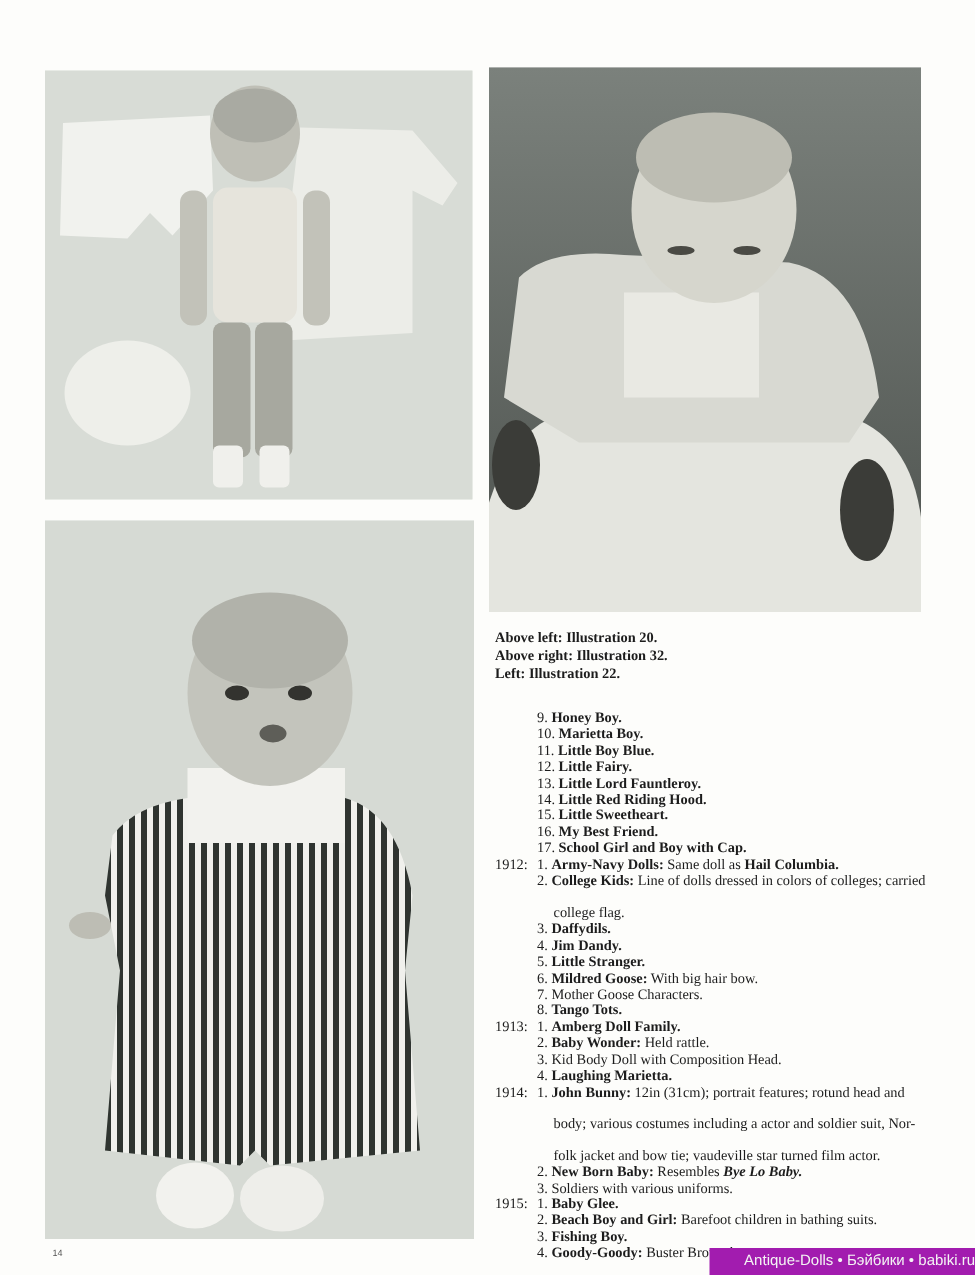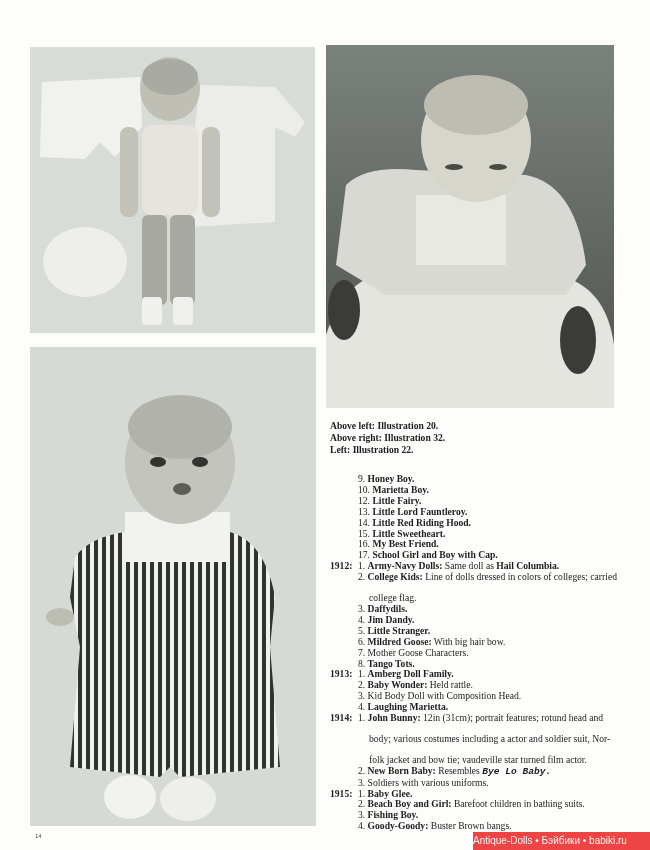--- a/index.html
+++ b/index.html
@@ -17,36 +17,36 @@
 
     .captions {
       position: absolute; left: 330px; top: 420px; width: 300px;
       font-size: 9.6px; font-weight: bold; line-height: 11.8px;
     }
     .entries {
       position: absolute; left: 330px; top: 474px; width: 305px;
       font-size: 9.6px; line-height: 10.9px;
     }
     .entry { display: flex; }
-    .entry .year { width: 28px; font-weight: bold; flex: none; }
+    .entry .year { width: 28px; font-weight: normal; flex: none; }
     .entry .body { flex: 1; }
     .entry .name { font-weight: bold; }
     .entry .desc { font-weight: normal; }
-    .entry .desc .ital { font-weight: bold; font-style: italic; font-family: Liberation Mono, monospace; }
+    .entry .desc .ital { font-weight: bold; font-style: italic; }
     .entry .cont { padding-left: 11px; margin-top: 10px; }
 
     .page-num {
       position: absolute; left: 35px; top: 833px; font-size: 6px; color: #555;
       font-family: "Liberation Sans", sans-serif;
     }
     .watermark {
       position: absolute; left: 473px; top: 832px; width: 177px; height: 18px;
-      background: #ef4444; color: #f4f4f4;
+      background: #a21caf; color: #f4f4f4;
       font-family: "Liberation Sans", sans-serif; font-size: 10px;
-      line-height: 18px; text-align: left;
+      line-height: 18px; text-align: right;
     }
   </style>
 </head>
 <body>
 
 <div class="photo" id="photo-20">
   <svg viewBox="0 0 285 286">
     <rect width="285" height="286" fill="#d8dcd6"></rect>
 
     <path d="M12,35 L110,30 L112,80 L85,110 L70,95 L55,112 L10,110 Z" fill="#f1f2ee"></path>
@@ -137,20 +137,26 @@
     </div>
     <div class="entry">
       <span class="year"></span>
       <span class="body">
         <div><span>10. </span><span class="name">Marietta Boy.</span><span class="desc"></span></div>
       </span>
     </div>
     <div class="entry">
       <span class="year"></span>
       <span class="body">
+        <div><span>11. </span><span class="name">Little Boy Blue.</span><span class="desc"></span></div>
+      </span>
+    </div>
+    <div class="entry">
+      <span class="year"></span>
+      <span class="body">
         <div><span>12. </span><span class="name">Little Fairy.</span><span class="desc"></span></div>
       </span>
     </div>
     <div class="entry">
       <span class="year"></span>
       <span class="body">
         <div><span>13. </span><span class="name">Little Lord Fauntleroy.</span><span class="desc"></span></div>
       </span>
     </div>
     <div class="entry">

